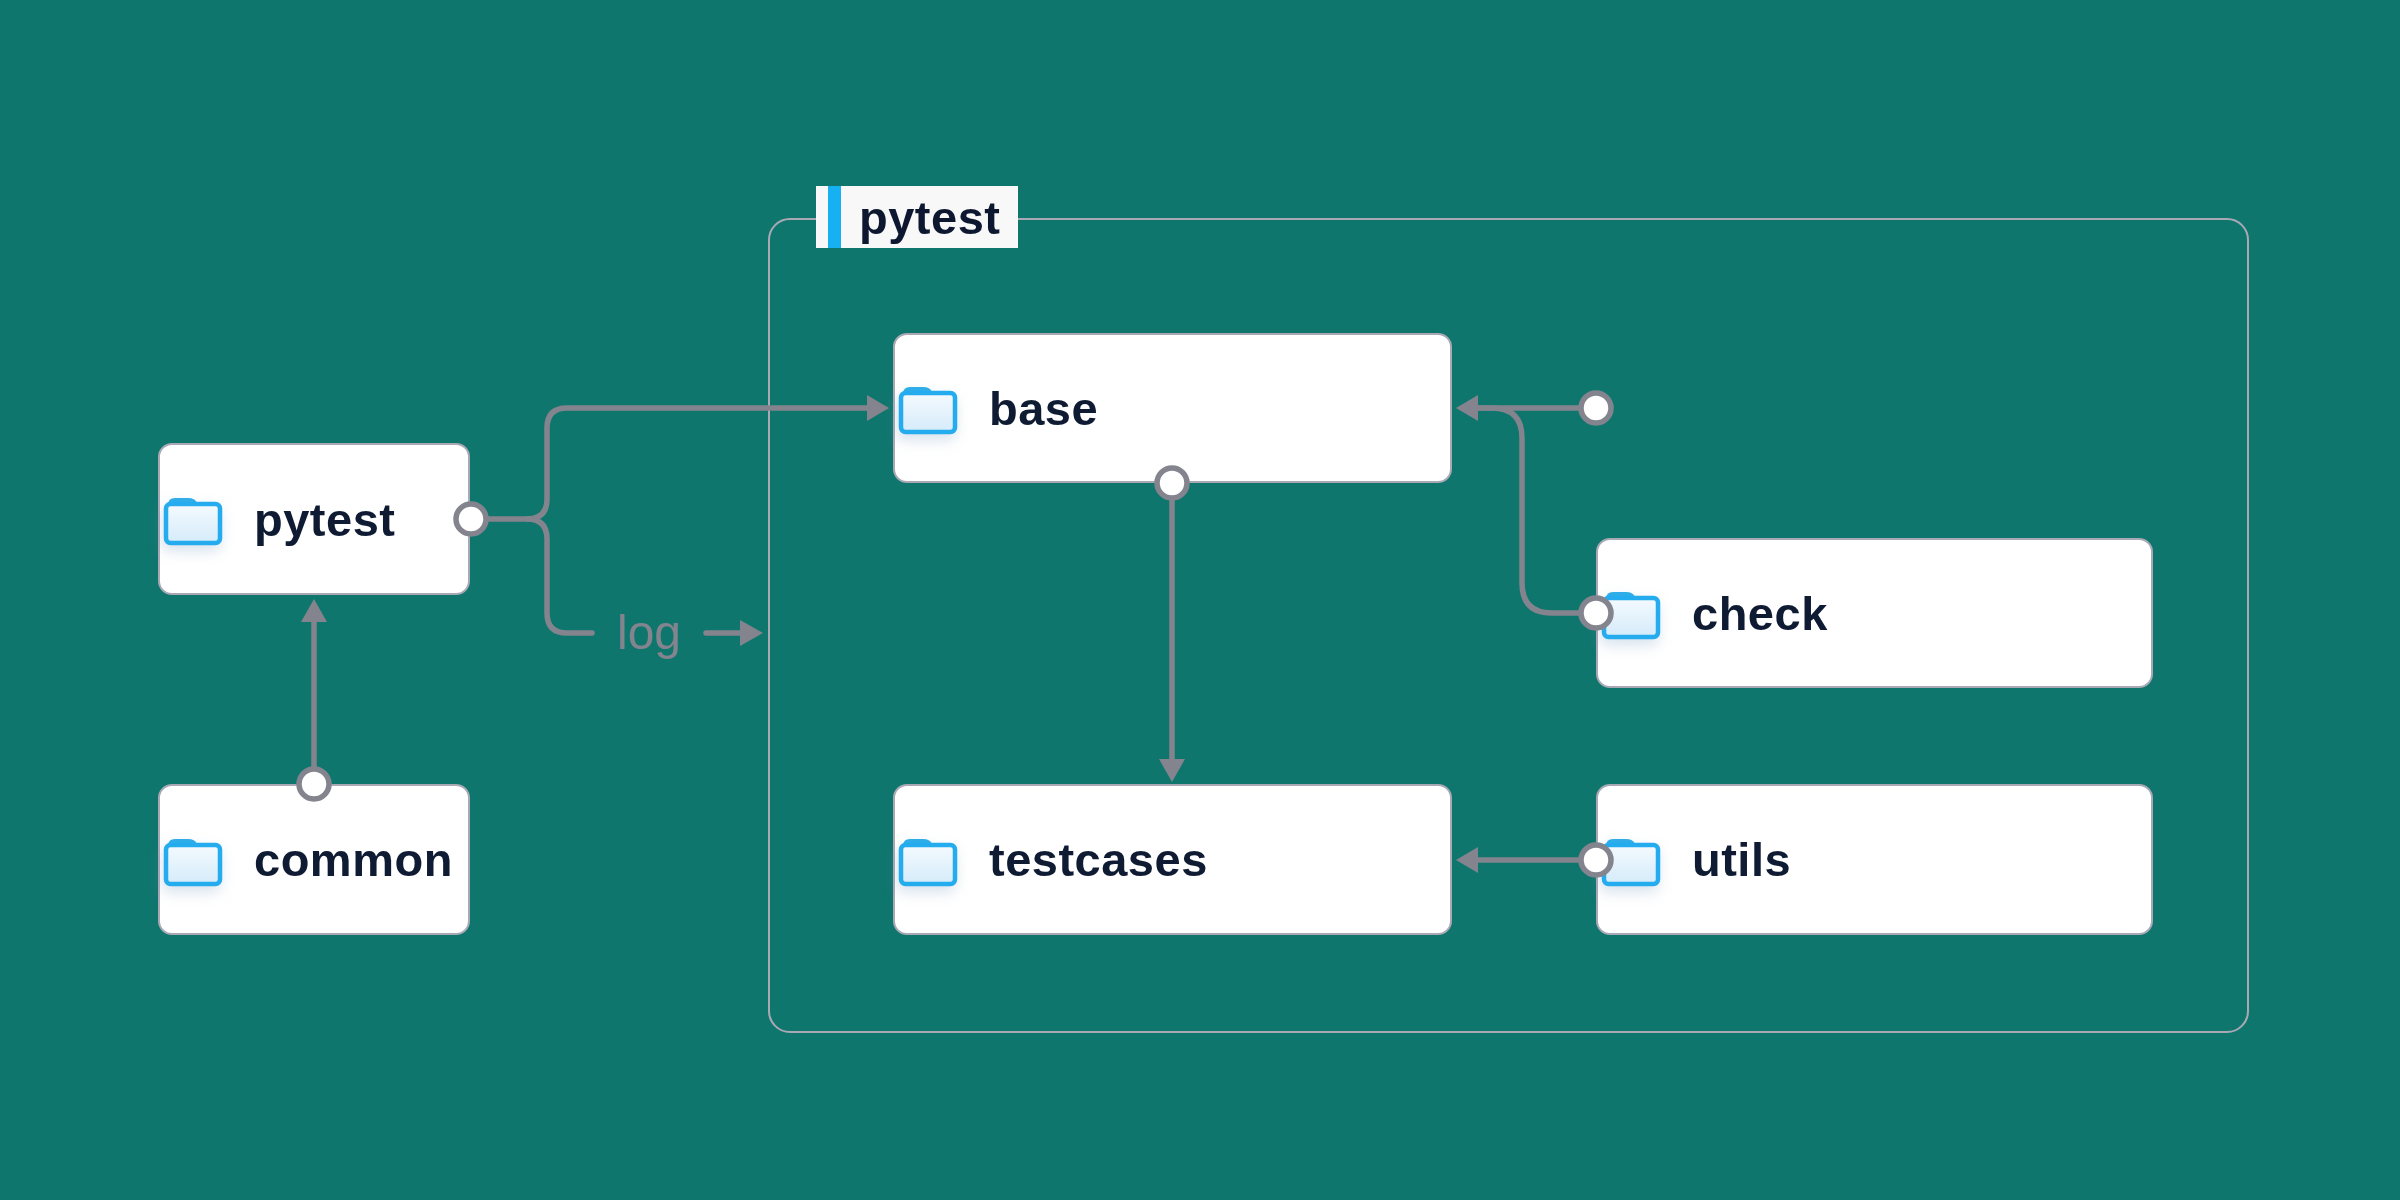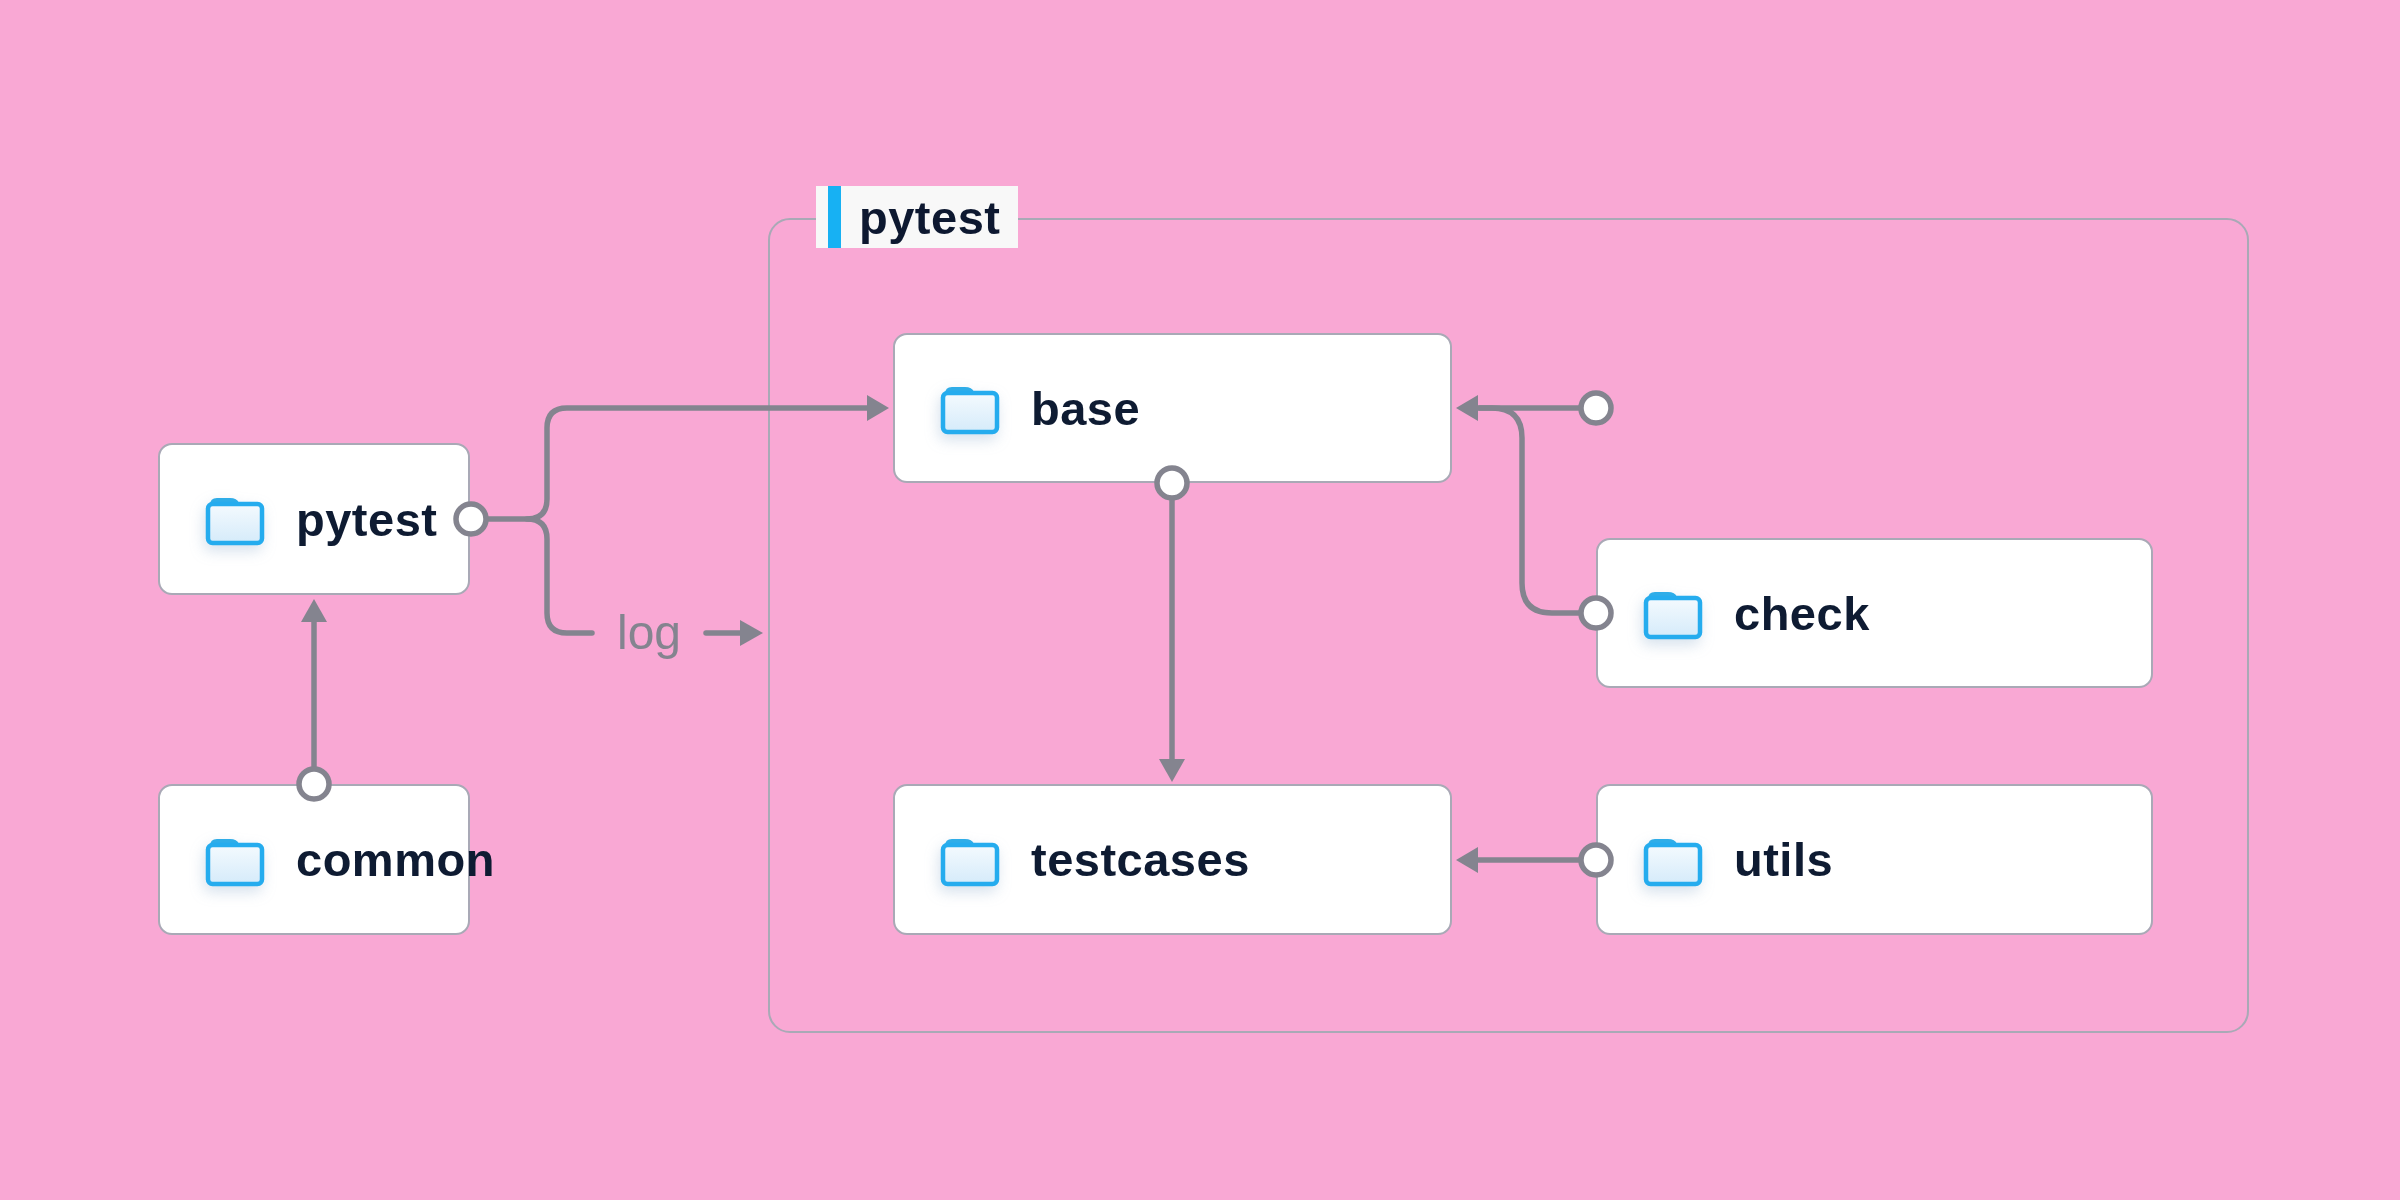--- a/index.html
+++ b/index.html
@@ -5,21 +5,21 @@
   html, body {
     margin: 0;
     padding: 0;
     background: #f8f8f8;
     font-family: "Liberation Sans", sans-serif;
   }
   .canvas {
     position: relative;
     width: 2400px;
     height: 1200px;
-    background: #f9a8d4;
+    background: #0f766e;
     overflow: hidden;
   }
   
   .group {
     position: absolute;
     left: 768px;
     top: 218px;
     width: 1477px;
     height: 811px;
     border: 2px solid #a9a9b6;
@@ -51,21 +51,20 @@
   }
   
   .node {
     position: absolute;
     box-sizing: border-box;
     background: #ffffff;
     border: 2px solid #a9a9b6;
     border-radius: 14px;
     display: flex;
     align-items: center;
-    padding-left: 42px;
     gap: 28px;
   }
   .node .label {
     font-size: 47px;
     font-weight: 700;
     color: #0e1b32;
     letter-spacing: 0.5px;
   }
   .folder {
     width: 66px;

